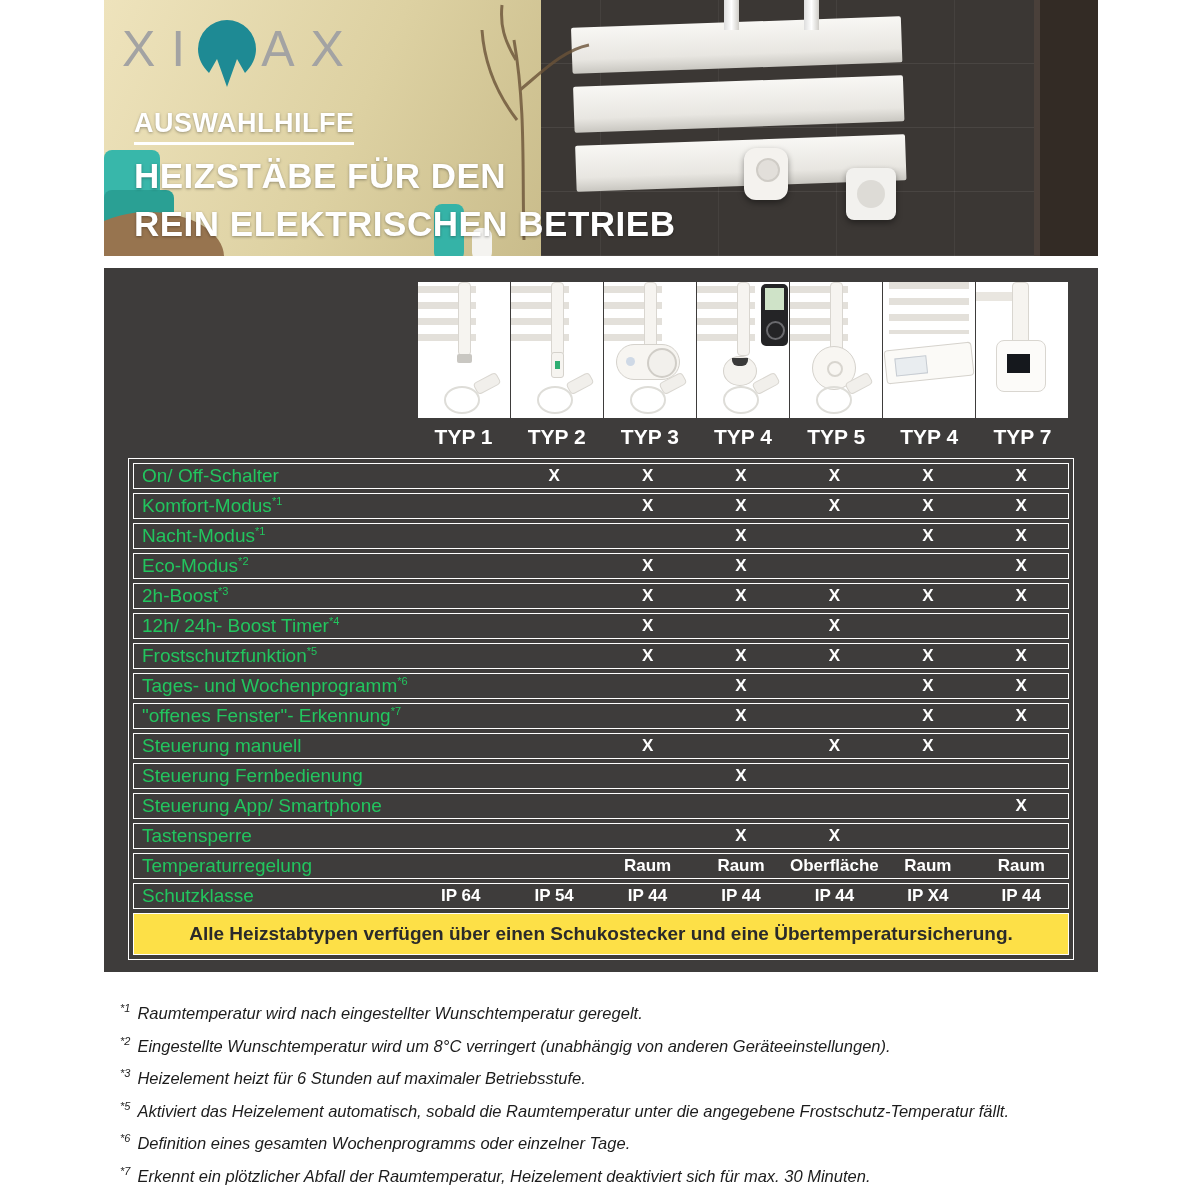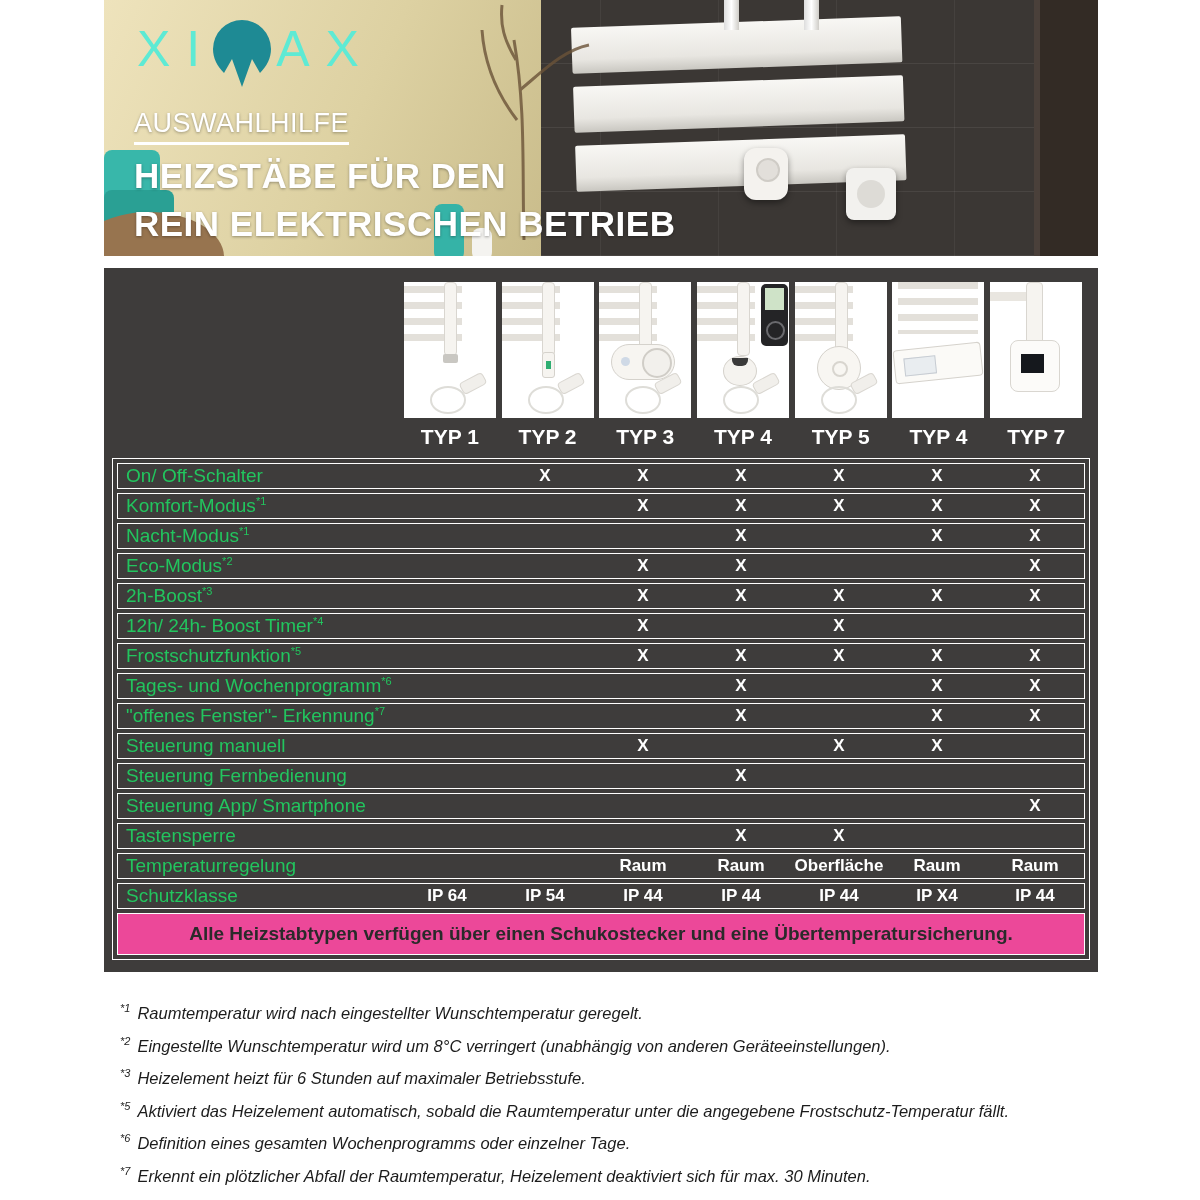--- a/index.html
+++ b/index.html
@@ -35,30 +35,30 @@
     border-radius:50%; background:#dddbd6; }
   .towel { position:absolute; left:0; top:150px; width:56px; height:64px; background:#38b7aa; border-radius:8px; }
   .towel.t2 { top:190px; width:70px; height:50px; background:#2aa094; }
   .chair { position:absolute; left:-30px; top:212px; width:150px; height:90px; background:#97744f;
     border-radius:50% 50% 0 0; }
   .vase { position:absolute; left:330px; bottom:-6px; width:30px; height:58px; background:#35b3a7;
     border-radius:8px 8px 10px 10px; }
   .vase.v2 { left:368px; width:20px; height:34px; background:#f4f3f0; }
   .branch { position:absolute; left:300px; top:0; }
 
-  .logo { position:absolute; left:33px; top:14px; display:flex; align-items:flex-start; color:#5eead4; }
+  .logo { position:absolute; left:18px; top:14px; display:flex; align-items:flex-start; color:#a3a3a3; }
   .logo .lt { font-size:50px; letter-spacing:16px; line-height:70px; font-weight:normal; }
   .logo svg { margin:4px 2px 0 -6px; }
-  .hero-sub { position:absolute; left:30px; top:108px; color:#fff; font-weight:normal; font-size:27px;
+  .hero-sub { position:absolute; left:30px; top:108px; color:#fff; font-weight:bold; font-size:27px;
     letter-spacing:.5px; border-bottom:3px solid #fff; padding-bottom:3px; text-shadow:0 1px 3px rgba(0,0,0,.35);text-align:center; }
   .hero-title { position:absolute; left:30px; top:152px; color:#fff; font-weight:bold; font-size:35px;
     line-height:48px; letter-spacing:.5px; text-shadow:0 1px 3px rgba(0,0,0,.35); }
 
   
-  .panel { margin-top:12px; background:#3e3c3b; padding:14px 8px 12px; }
+  .panel { margin-top:12px; background:#3e3c3b; padding:14px 24px 12px; }
   .hgrid, .typrow { display:grid; grid-template-columns:284px repeat(7,1fr); padding:0 5px; }
   .tile { position:relative; width:92px; height:136px; background:#fff; margin:0 auto; overflow:hidden; }
   .tile i { position:absolute; display:block; }
   .rungs { left:0; top:4px; width:58px; height:56px; background:repeating-linear-gradient(180deg,#e3e0da 0 7px,#fff 7px 16px); }
   .pipe { left:40px; top:0; width:13px; height:74px; background:#f6f4f0; border:1px solid #d9d6d0; border-radius:4px; }
   .cable { left:26px; bottom:4px; width:36px; height:28px; border:2px solid #deddd8; border-radius:50%; }
   .plug { right:10px; bottom:28px; width:26px; height:13px; background:#f1efeb; border:1px solid #d9d6d0;
     border-radius:4px; transform:rotate(-28deg); }
   .p1 .ctrl { left:39px; top:72px; width:15px; height:9px; background:#c9c7c2; border-radius:2px; }
   .p2 .ctrl { left:40px; top:70px; width:13px; height:26px; background:#f6f4f0; border:1px solid #d5d2cc; border-radius:3px; }
@@ -87,21 +87,21 @@
   .typrow .tc { text-align:center; color:#fff; font-weight:bold; font-size:21px; padding:3px 0; }
 
   .tablebox { border:1px solid #fff; padding:4px; }
   .row { display:grid; grid-template-columns:280px repeat(7,1fr); height:26px; border:1px solid #fff;
     margin-bottom:4px; align-items:center; }
   .row:last-of-type { margin-bottom:0; }
   .lc { color:#22c55e; font-size:19px; padding-left:8px; white-space:nowrap; }
   .lc sup { font-size:11px; vertical-align:super; }
   .vc { color:#fff; font-weight:bold; font-size:17px; text-align:center; }
 
-  .note { margin-top:4px; border:1px solid #fff; background:#ec4899; height:42px; display:flex;
+  .note { margin-top:4px; border:1px solid #fff; background:#fde047; height:42px; display:flex;
     align-items:center; justify-content:center; font-weight:bold; font-size:19px; color:#2a2a2a; }
 
   
   .foot { margin:26px 0 0 16px; font-style:italic; color:#1c1c1c; font-size:16.5px; }
   .fitem { margin-bottom:8px; line-height:20px; }
   .fitem sup { font-size:11px; vertical-align:super; margin-right:7px; }
 </style>
 </head>
 <body>
 

